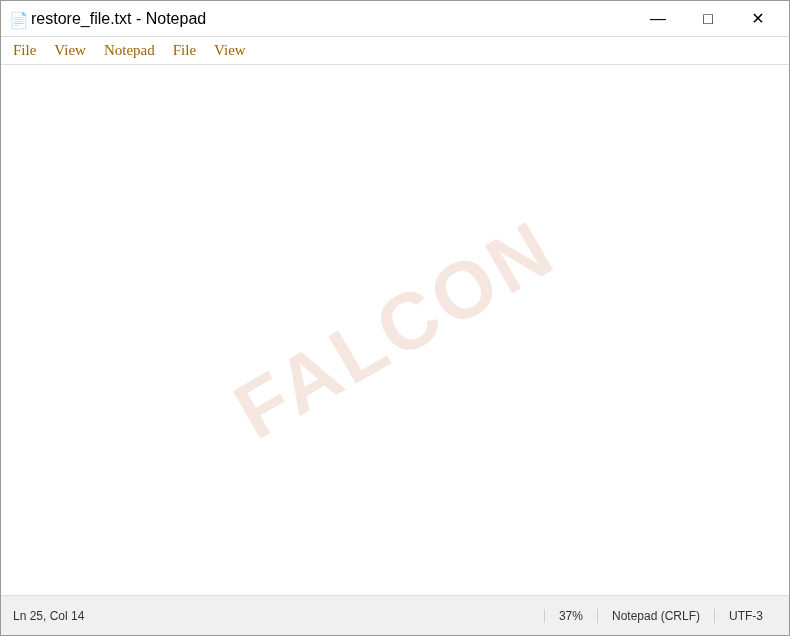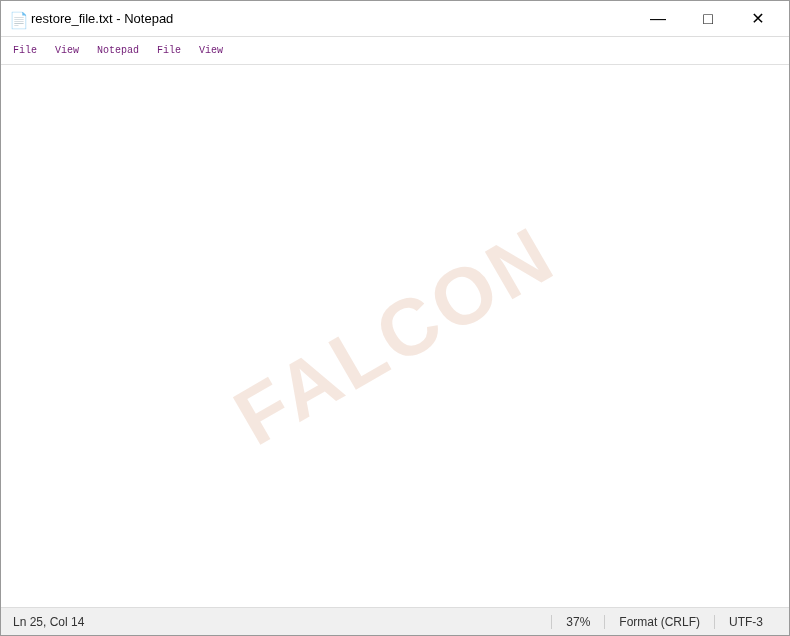--- a/index.html
+++ b/index.html
@@ -36,21 +36,21 @@
       display: flex;
       align-items: center;
       gap: 6px;
     }
     .title-bar-icon {
       width: 16px;
       height: 16px;
     }
     .title-bar-title {
       font-family: 'Segoe UI', Arial, sans-serif;
-      font-size: 13px;
+      font-size: 16px;
       color: #000;
     }
     .title-bar-controls {
       display: flex;
       align-items: center;
       gap: 4px;
     }
     .tb-btn {
       width: 46px;
       height: 30px;
@@ -67,23 +67,23 @@
     .menu-bar {
       background: #fff;
       border-bottom: 1px solid #e0e0e0;
       display: flex;
       align-items: center;
       padding: 2px 4px;
       height: 28px;
       gap: 2px;
     }
     .menu-item {
-      font-family: Liberation Mono, monospace;
-      font-size: 10px;
-      color: #701a75;
+      font-family: Liberation Serif, serif;
+      font-size: 15px;
+      color: #a16207;
       padding: 3px 8px;
       cursor: pointer;
       border-radius: 2px;
     }
     
     .editor-container {
       flex: 1;
       display: flex;
       overflow: hidden;
       position: relative;
@@ -122,21 +122,21 @@
       z-index: 10;
       letter-spacing: 4px;
     }
     
     .status-bar {
       background: #f0f0f0;
       border-top: 1px solid #ddd;
       display: flex;
       align-items: center;
       padding: 2px 12px;
-      height: 28px;
+      height: 40px;
       justify-content: flex-end;
       gap: 0;
     }
     .status-item {
       font-family: 'Segoe UI', Arial, sans-serif;
       font-size: 12px;
       color: #333;
       padding: 0 14px;
       border-left: 1px solid #ccc;
     }
@@ -168,16 +168,16 @@
   </div>
 
   <div class="editor-container">
     <textarea class="editor" style=""></textarea>
     <div class="watermark">FALCON</div>
   </div>
 
   <div class="status-bar">
     <span class="status-item">Ln 25, Col 14</span>
     <span class="status-item">37%</span>
-    <span class="status-item">Format (CRLF)</span>
+    <span class="status-item">Notepad (CRLF)</span>
     <span class="status-item">UTF-3</span>
   </div>
 </div>
 
 </body></html>

